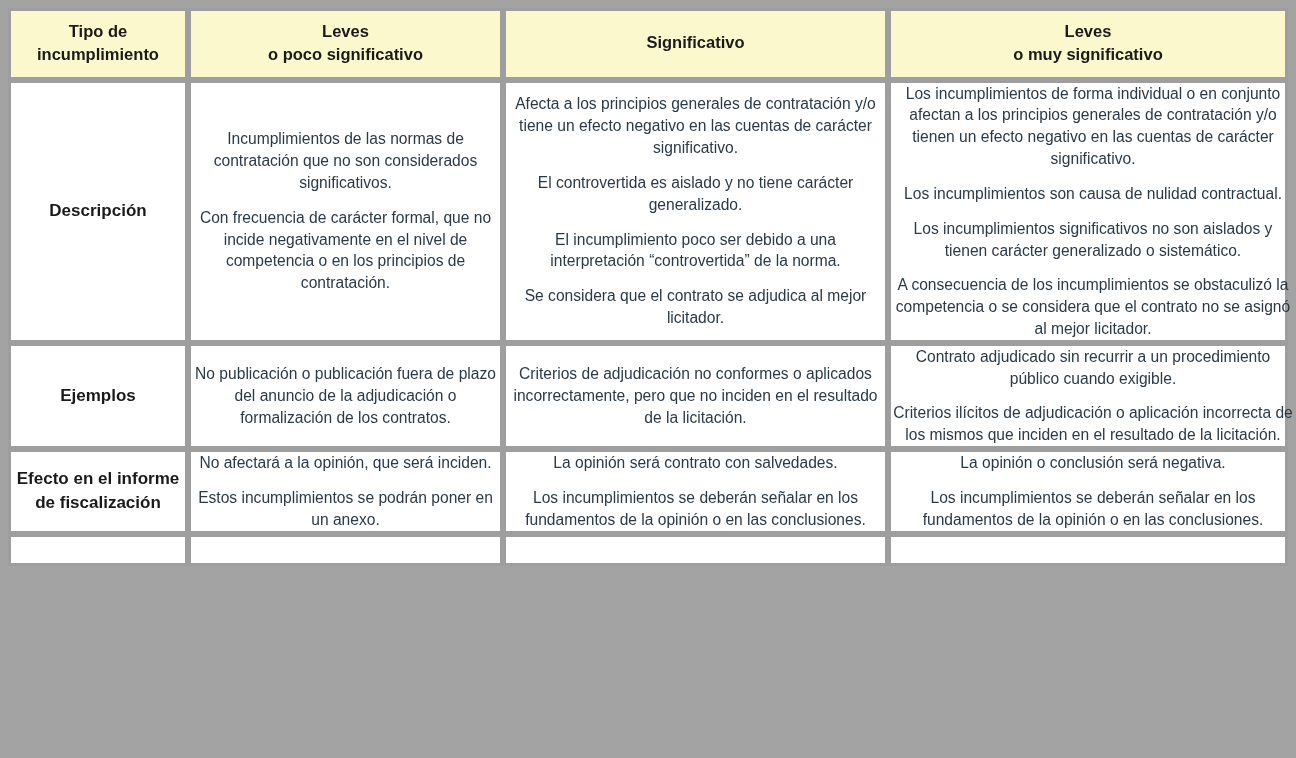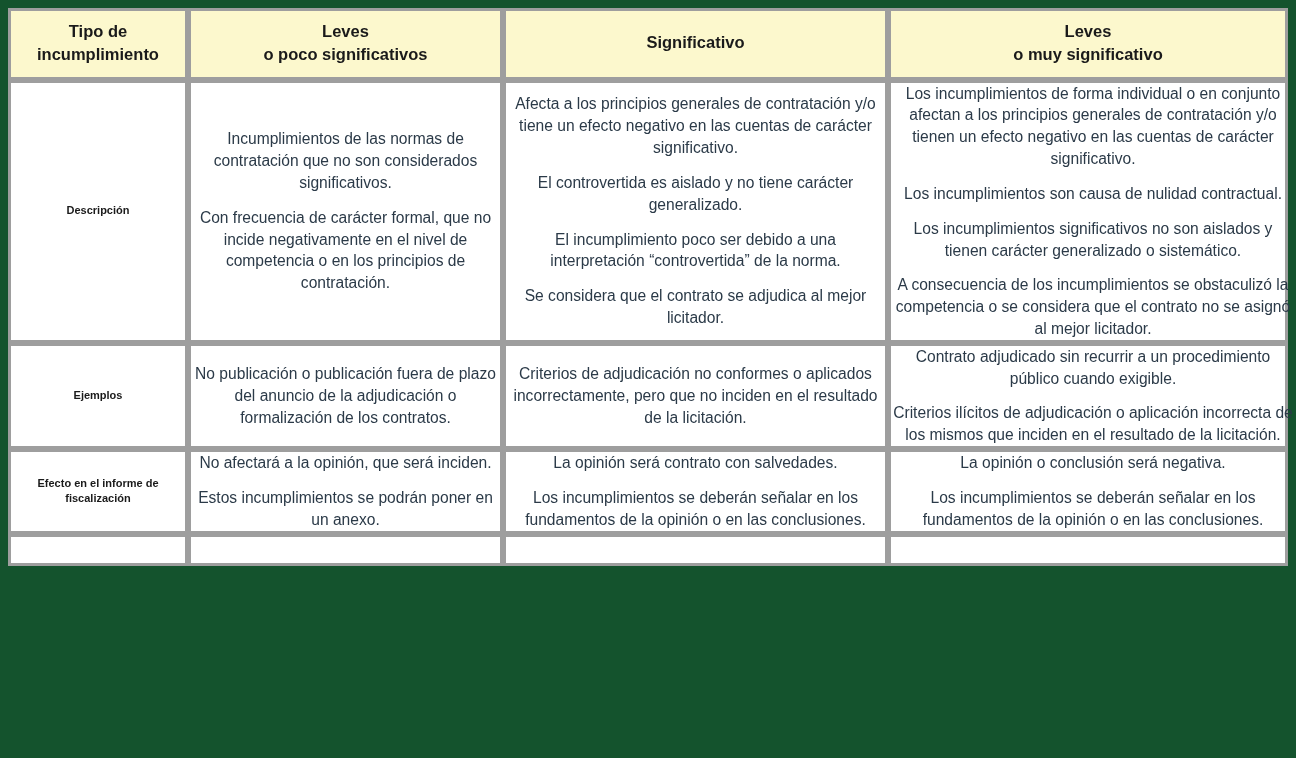--- a/index.html
+++ b/index.html
@@ -13,21 +13,21 @@
     overflow: hidden;
     font-family: "Liberation Sans", sans-serif;
   }
 
   #sheet {
     position: absolute;
     left: 0;
     top: 0;
     width: 1296px;
     height: 758px;
-    background: #14532d;
+    background: #a3a3a3;
   }
 
   table.grid {
     position: absolute;
     left: 8px;
     top: 8px;
     width: 1280px;
     border-collapse: separate;
     border-spacing: 0;
     table-layout: fixed;
@@ -48,21 +48,21 @@
     color: #1a1a1a;
     font-weight: bold;
     font-size: 16.5px;
     line-height: 1.38;
   }
 
   
   td.row-label {
     text-align: center;
     font-weight: bold;
-    font-size: 11px;
+    font-size: 17px;
     color: #1a1a1a;
     line-height: 1.42;
     padding: 6px 4px;
   }
 
   
   td.body-cell {
     text-align: center;
     color: #2b3a48;
     font-size: 15.6px;
@@ -107,21 +107,21 @@
 
     <tbody>
 
       <tr class="header-row">
         <td>
           <div>Tipo de</div>
           <div>incumplimiento</div>
         </td>
         <td>
           <div>Leves</div>
-          <div>o poco significativos</div>
+          <div>o poco significativo</div>
         </td>
         <td>
           <div>Significativo</div>
         </td>
         <td>
           <div>Leves</div>
           <div>o muy significativo</div>
         </td>
       </tr>
 

